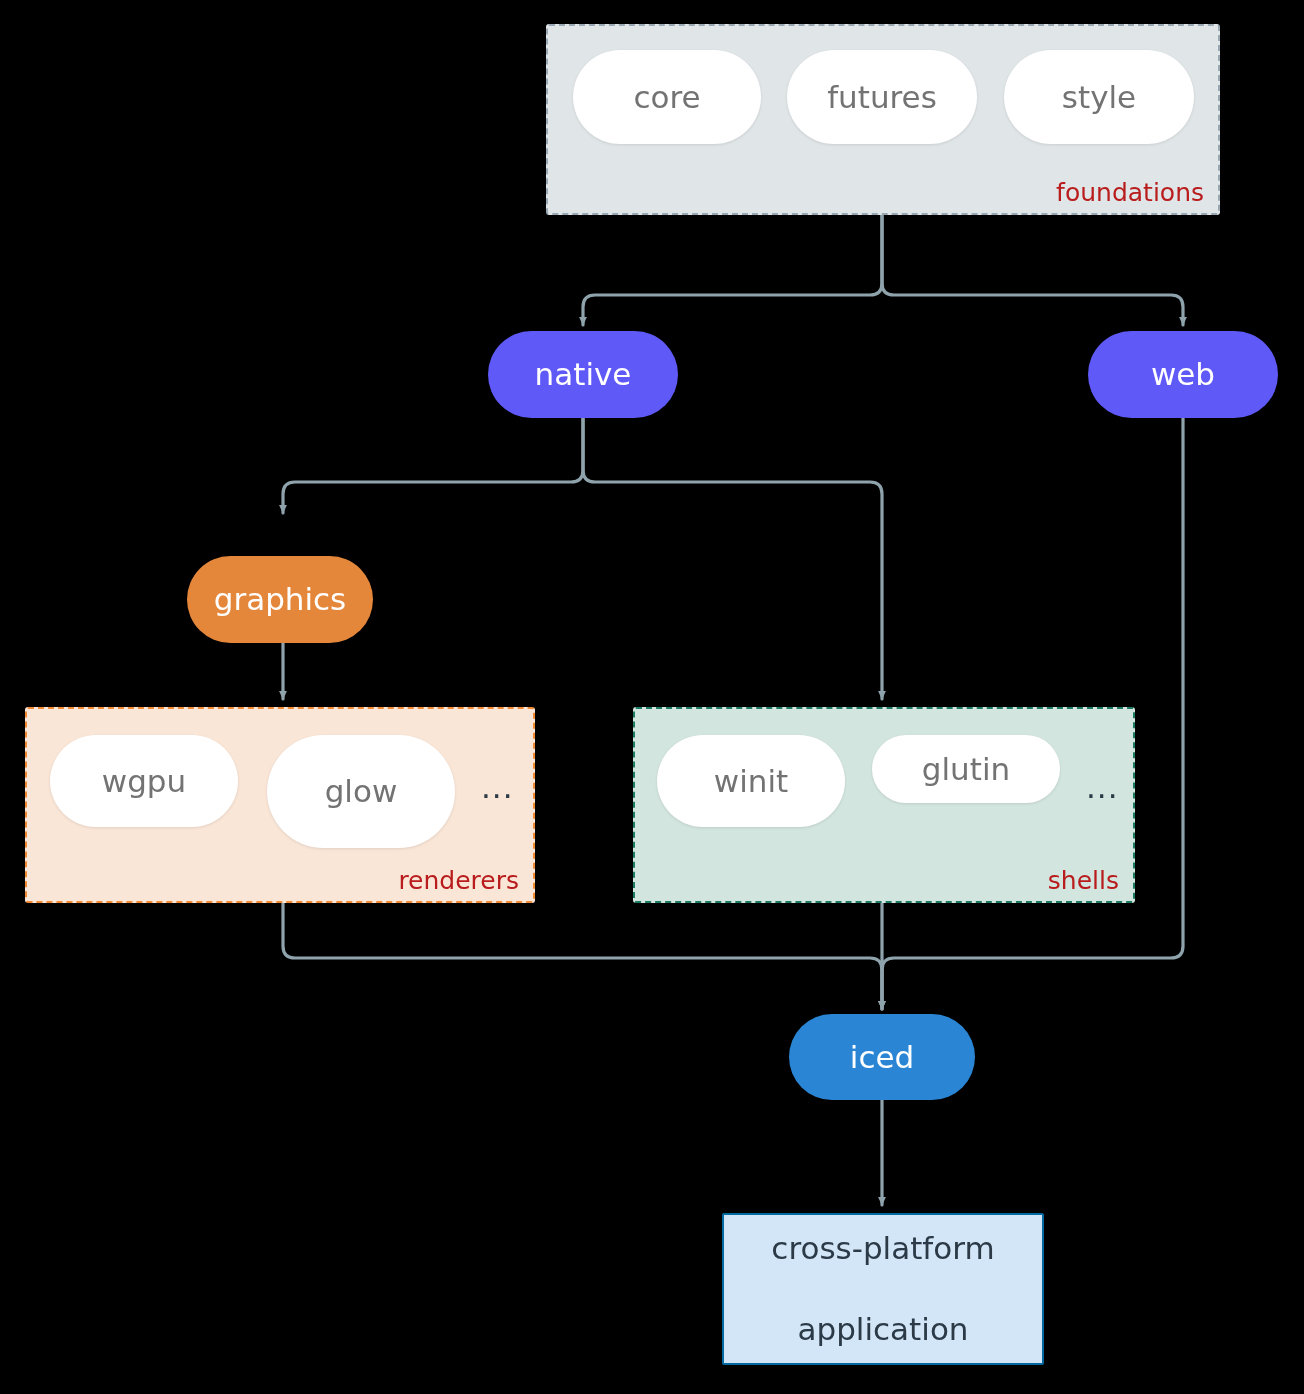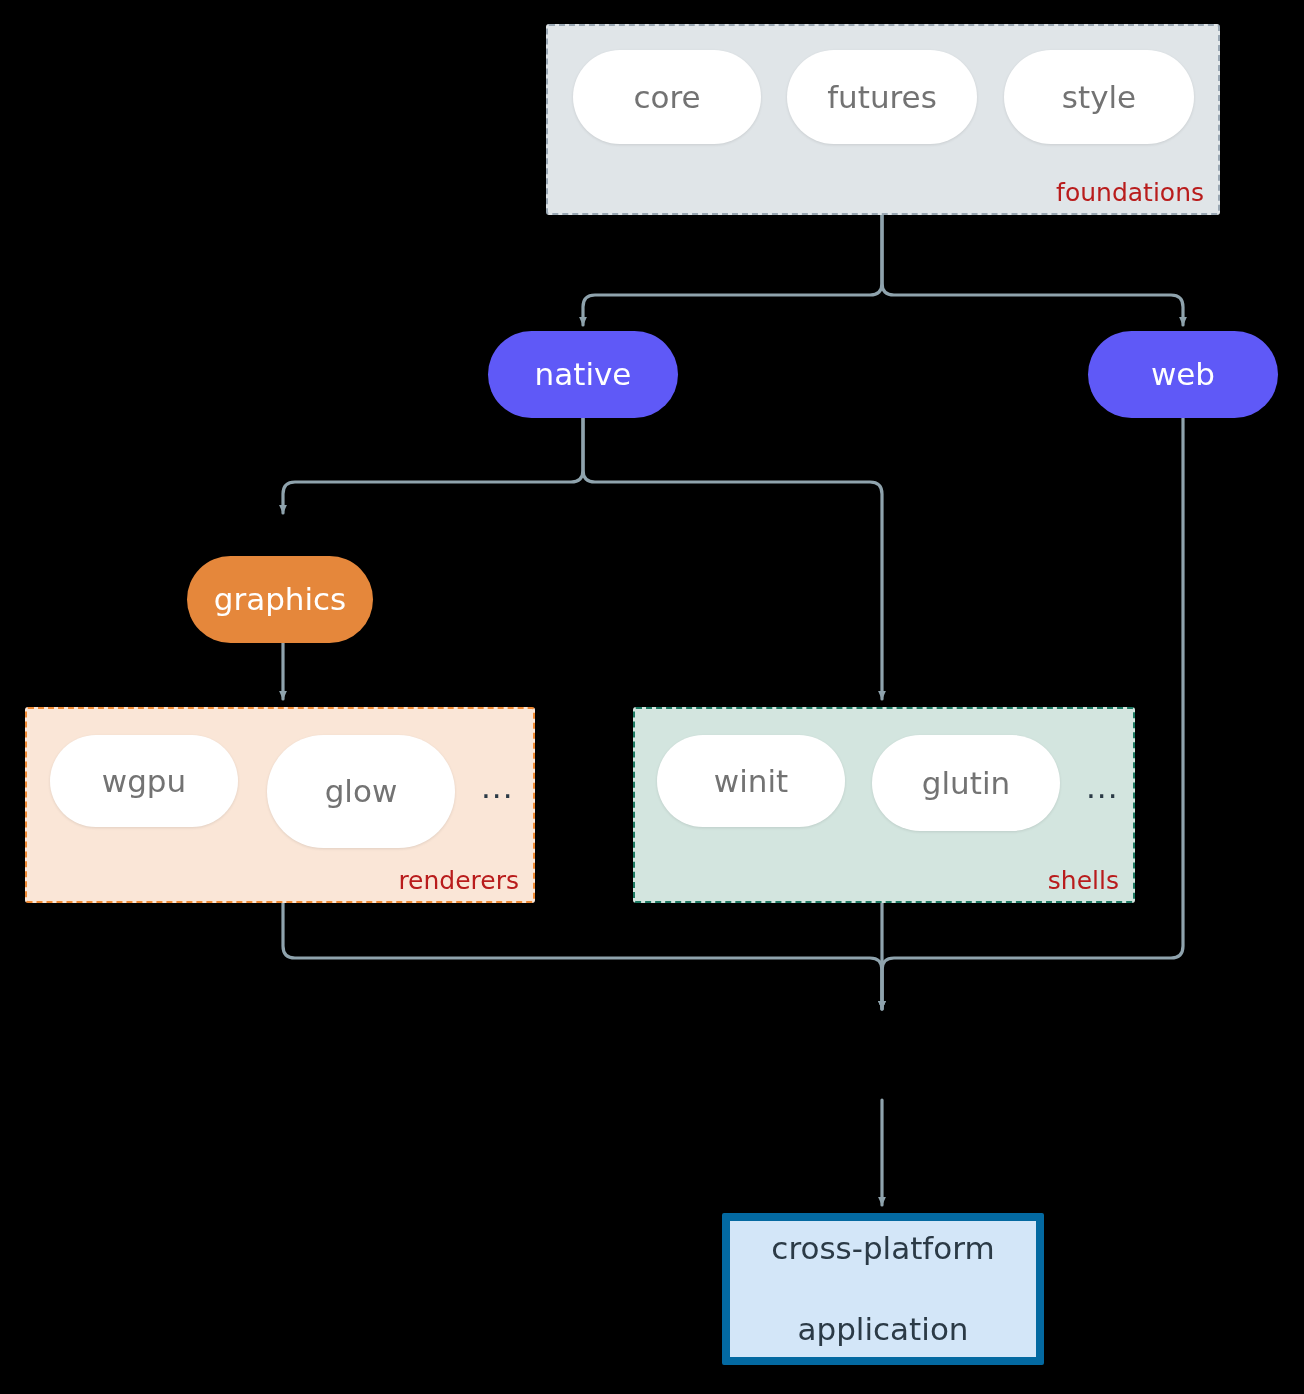--- a/index.html
+++ b/index.html
@@ -84,21 +84,21 @@
   }
   .pill-blue {
     background: #2a86d4;
     border-radius: 999px;
     color: #ffffff;
     font-size: 31px;
   }
   
   .rect-app {
     background: #d3e6f8;
-    border: 8px solid #0369a1;
+    border: 2px solid #0369a1;
     border-radius: 2px;
     color: #2b3a46;
     font-size: 31px;
     flex-direction: column;
     gap: 44px;
   }
   .ellipsis {
     position: absolute;
     font-size: 31px;
     color: #2b3a46;
@@ -173,24 +173,27 @@
     <span>glow</span>
   </div>
   <div class="ellipsis" style="left:481px; top:772px;">...</div>
 
   <div class="cluster cluster-shells" style="left:633px; top:707px; width:502px; height:196px;">
     <span class="cluster-label">shells</span>
   </div>
   <div class="node pill-white" style="left:657px; top:735px; width:188px; height:92px;align-items:center;">
     <span>winit</span>
   </div>
-  <div class="node pill-white" style="left:872px; top:735px; width:188px; height:96px;">
+  <div class="node pill-white" style="left:872px; top:735px; width:188px; height:68px;">
     <span>glutin</span>
   </div>
   <div class="ellipsis" style="left:1086px; top:772px;">...</div>
 
+  <div class="node pill-blue" style="left:789px; top:1014px; width:186px; height:86px;">
+    <span>iced</span>
+  </div>
 
   <div class="node rect-app" style="left:722px; top:1213px; width:322px; height:152px;">
     <span>cross-platform</span>
     <span>application</span>
   </div>
 
 </div>
 
 </body></html>

